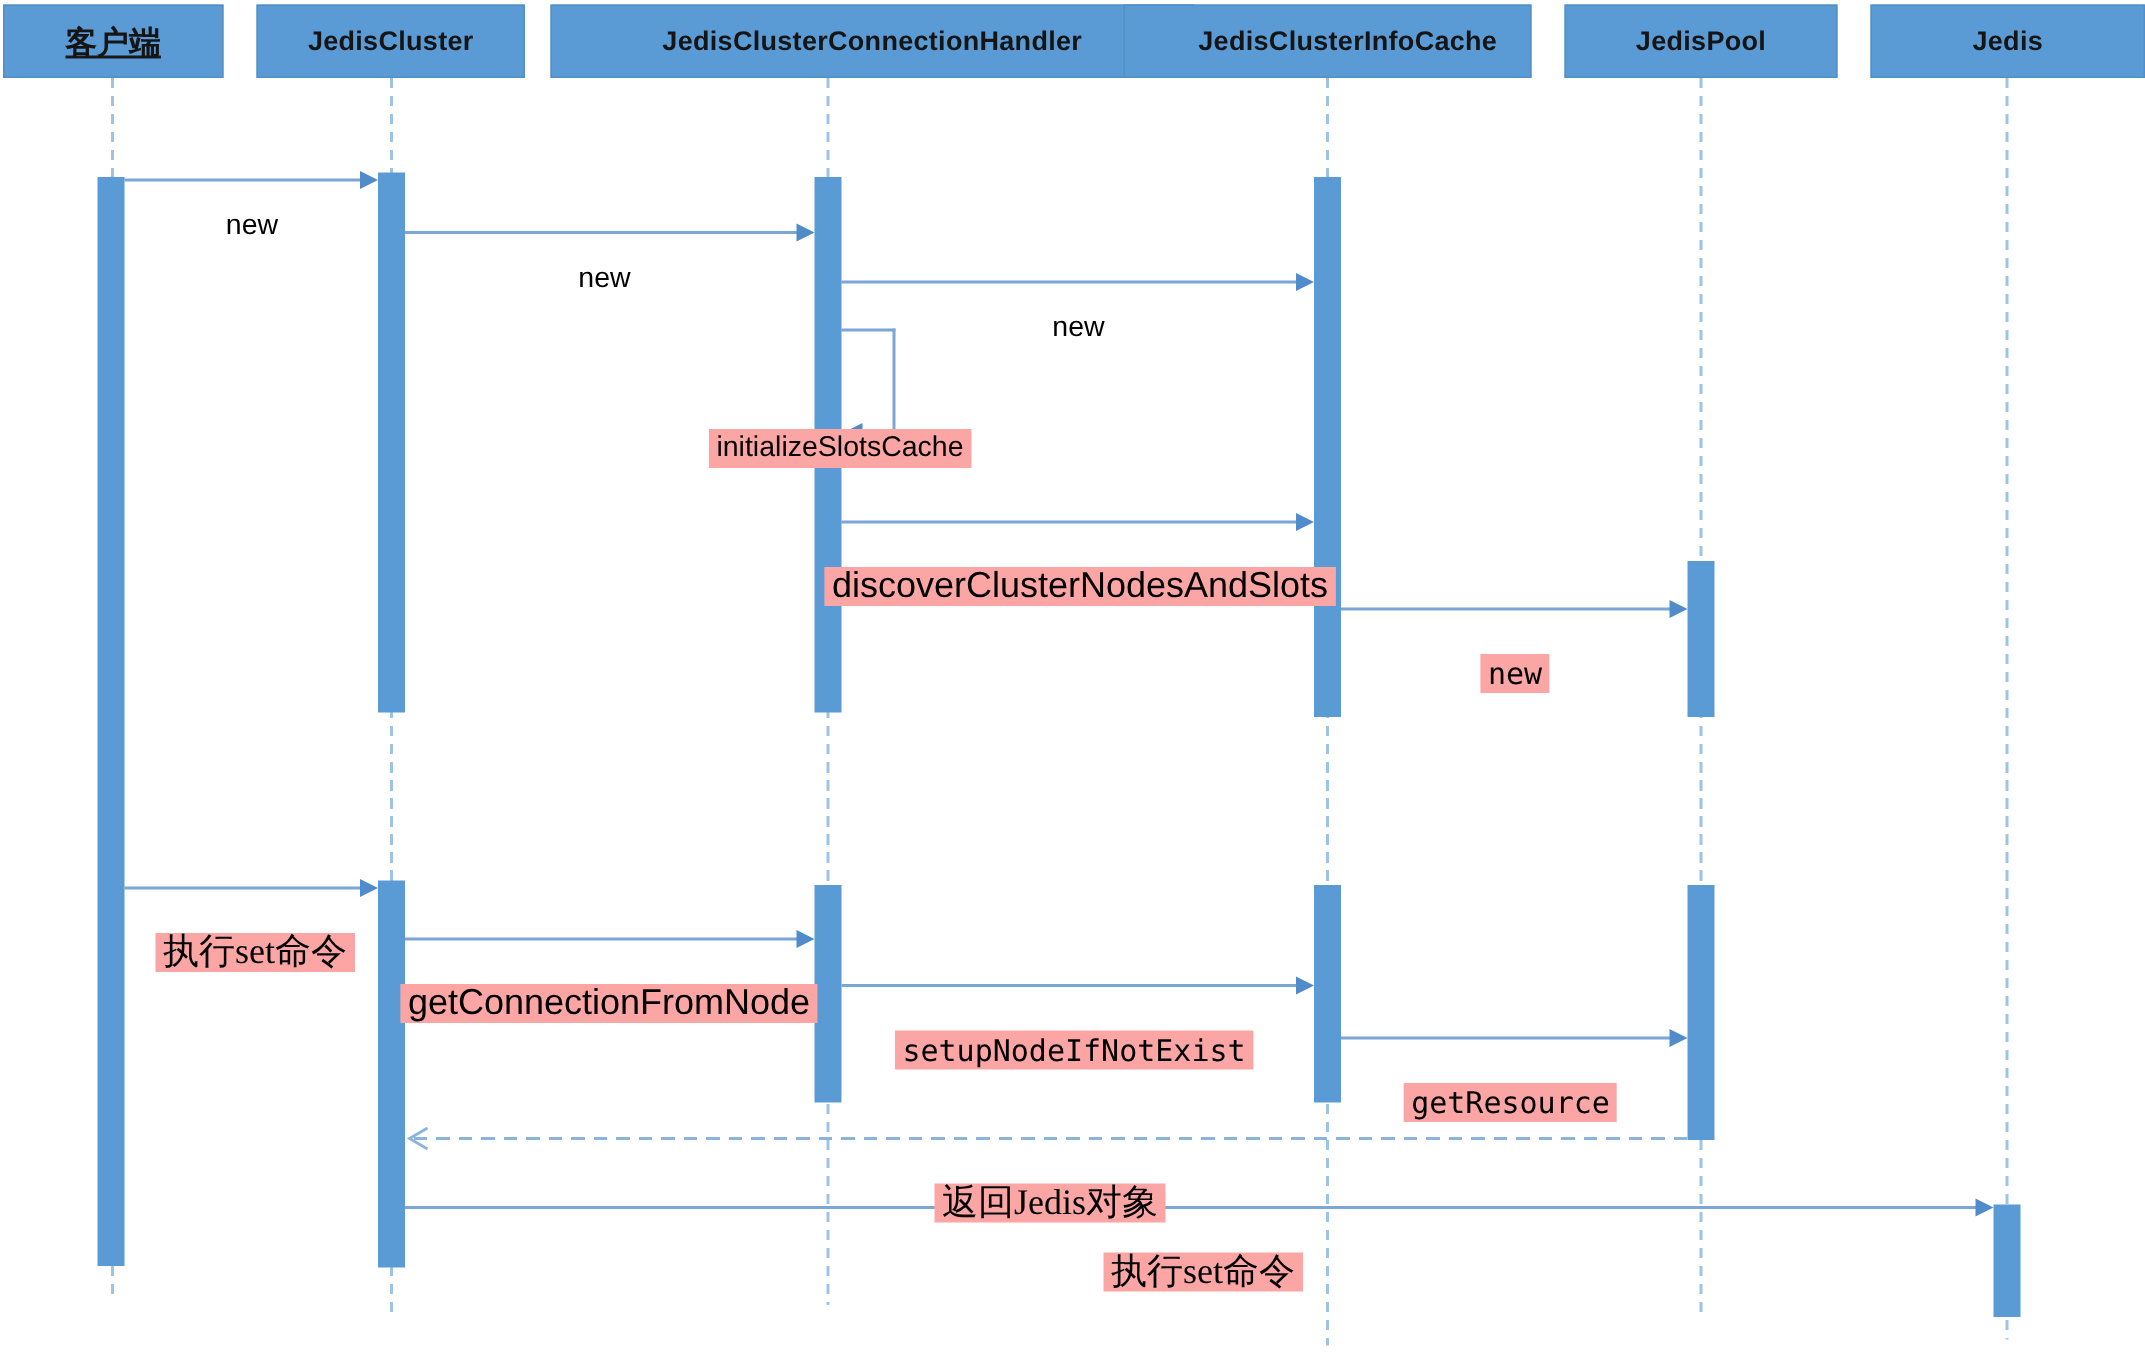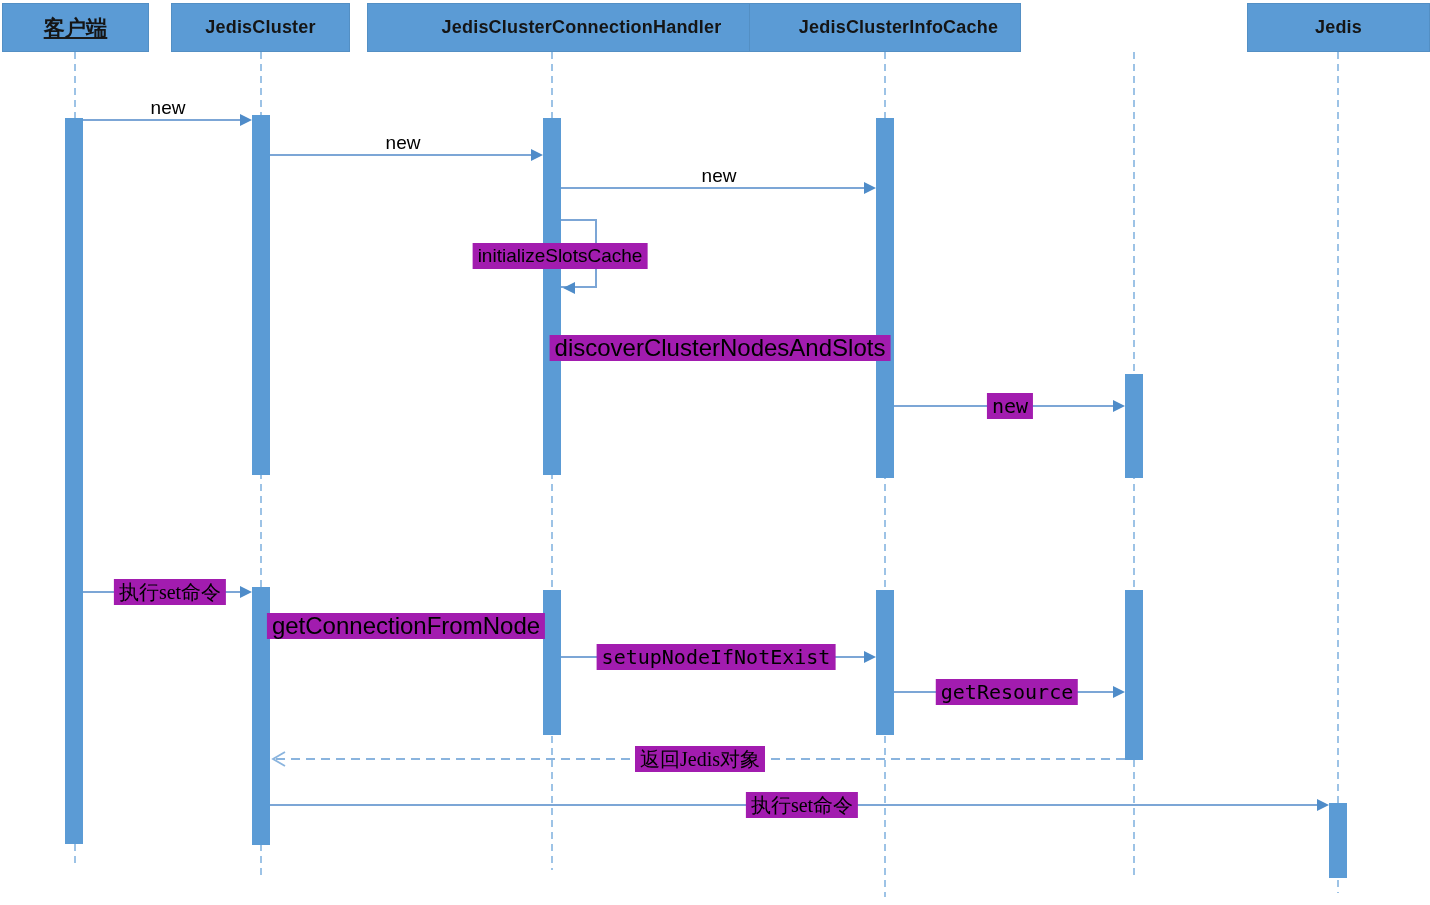--- a/index.html
+++ b/index.html
@@ -33,27 +33,27 @@
     border-bottom:6px solid transparent;border-left:12px solid #4F8CC9;z-index:2;}
   .arr-l{position:absolute;width:0;height:0;border-top:6px solid transparent;
     border-bottom:6px solid transparent;border-right:12px solid #4F8CC9;z-index:2;}
   
   .loop{
     position:absolute;box-sizing:border-box;z-index:1;
     border-top:2px solid #7CA6D6;border-right:2px solid #7CA6D6;border-bottom:2px solid #7CA6D6;
   }
   
   .mlabel{
-    position:absolute;white-space:nowrap;font-size:19px;color:#000;z-index:3;line-height:26px;
+    position:absolute;white-space:nowrap;font-size:19px;color:#000;z-index:3;line-height:26px;margin-top:43px;
   }
-  .mlabel.on{transform:translate(-50%,-50%);background:#a21caf;padding:0 5px;}
+  .mlabel.on{transform:translate(-50%,-50%);background:#fca5a5;padding:0 5px;}
   .mlabel.above{transform:translate(-50%,-100%);padding:0 3px;}
   .mlabel.mono{font-family:"DejaVu Sans Mono", monospace;font-size:20px;}
   .mlabel.big{font-size:24px;}
-  .mlabel.cjk{font-family:"Liberation Serif", serif;font-size:20px;}
+  .mlabel.cjk{font-family:"Liberation Serif", serif;font-size:24px;}
   .openarr{position:absolute;z-index:2;}
 </style>
 </head>
 <body>
 
 <div class="canvas">
 
   <div class="lifeline" style="left:74px;top:52px;height:816px;"></div>
   <div class="lifeline" style="left:260px;top:52px;height:825px;"></div>
   <div class="lifeline" style="left:551px;top:52px;height:818px;"></div>
@@ -65,20 +65,23 @@
     <span>客户端</span>
     </div>
   <div class="head" style="left:171px;width:179px;">
     <span>JedisCluster</span>
     </div>
   <div class="head" style="left:367px;width:429px;">
     <span>JedisClusterConnectionHandler</span>
     </div>
   <div class="head" style="left:749px;width:272px;padding-left:27px;">
     <span>JedisClusterInfoCache</span>
+    </div>
+  <div class="head" style="left:1043px;width:182px;">
+    <span>JedisPool</span>
     </div>
   <div class="head" style="left:1247px;width:183px;">
     <span>Jedis</span>
     </div>
 
   <div class="bar" style="left:65px;top:118px;height:726px;"></div>
   <div class="bar" style="left:252px;top:115px;height:360px;"></div>
   <div class="bar" style="left:252px;top:587px;height:258px;"></div>
   <div class="bar" style="left:543px;top:118px;height:357px;"></div>
   <div class="bar" style="left:543px;top:590px;height:145px;"></div>

